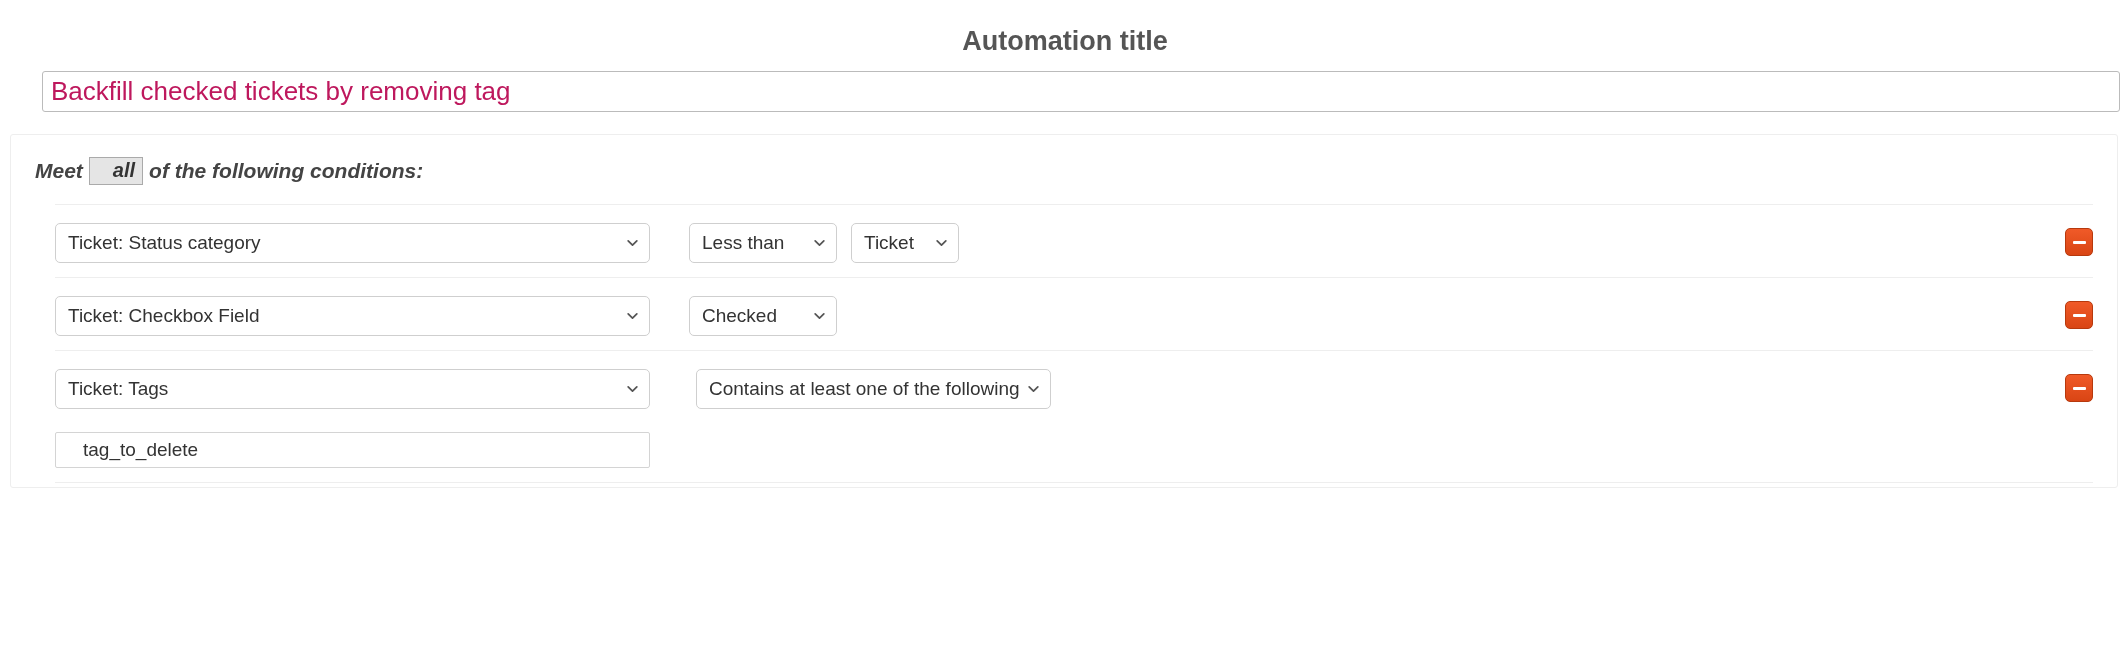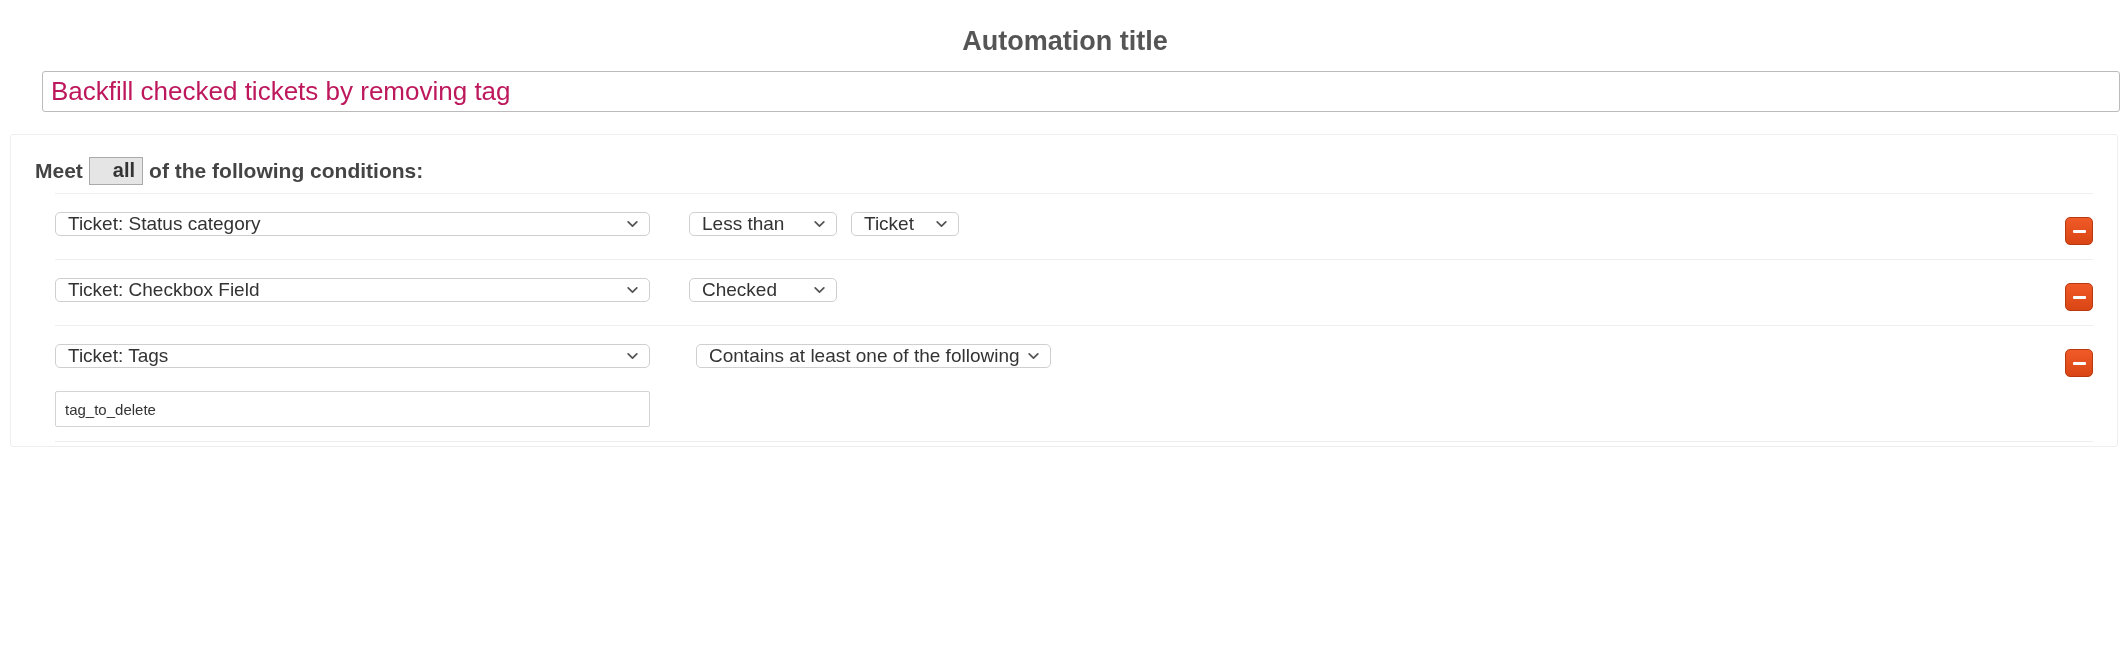--- a/index.html
+++ b/index.html
@@ -32,25 +32,26 @@
     border: 1px solid #eee;
     border-radius: 3px;
     padding: 22px 24px 4px 24px;
     margin-left: -14px;
     margin-right: -14px;
   }
   .cond-header {
     font-size: 21px;
     font-weight: 700;
     color: #444;
-    margin-bottom: 8px;
+    margin-bottom: 19px;
     display: flex;
     align-items: center;
     gap: 6px;
     flex-wrap: wrap;
+    font-style: italic;
   }
   .match-mode {
     display: inline-block;
     border: 1px solid #aaa;
     padding: 1px 7px 2px 23px;
     font-weight: 600;
     font-size: 20px;
     color: #333;
     background: #e5e5e5;
     line-height: 1.15;
@@ -75,21 +76,21 @@
     align-items: center;
     flex-wrap: wrap;
   }
   .select {
     position: relative;
     display: inline-flex;
     align-items: center;
     border: 1px solid #cfcfcf;
     border-radius: 5px;
     background: #fff;
-    height: 24px;
+    height: 40px;
     font-size: 19px;
     color: #333;
     padding: 0 34px 0 12px;
     cursor: pointer;
     white-space: nowrap;
   }
   .select .chev {
     position: absolute;
     right: 10px;
     top: 50%;
@@ -99,22 +100,22 @@
   .chev svg { display: block; }
   .w-main { width: 595px; }
   .w-op   { width: 148px; margin-left: 25px; }
   .w-val  { width: 108px; }
   .w-op2  { width: 355px; margin-left: 32px; }
   .text-input {
     width: 595px;
     height: 36px;
     border: 1px solid #d4d4d4;
     border-radius: 2px;
-    padding: 0 9px;
-    font-size: 15px;
+    padding: 0 27px;
+    font-size: 19px;
     color: #333;
   }
   .spacer-flex { flex: 1; }
   .remove-btn {
     width: 28px;
     height: 28px;
     border-radius: 5px;
     background: linear-gradient(#f05a28, #d94514);
     border: 1px solid #b7390d;
     display: inline-flex;

